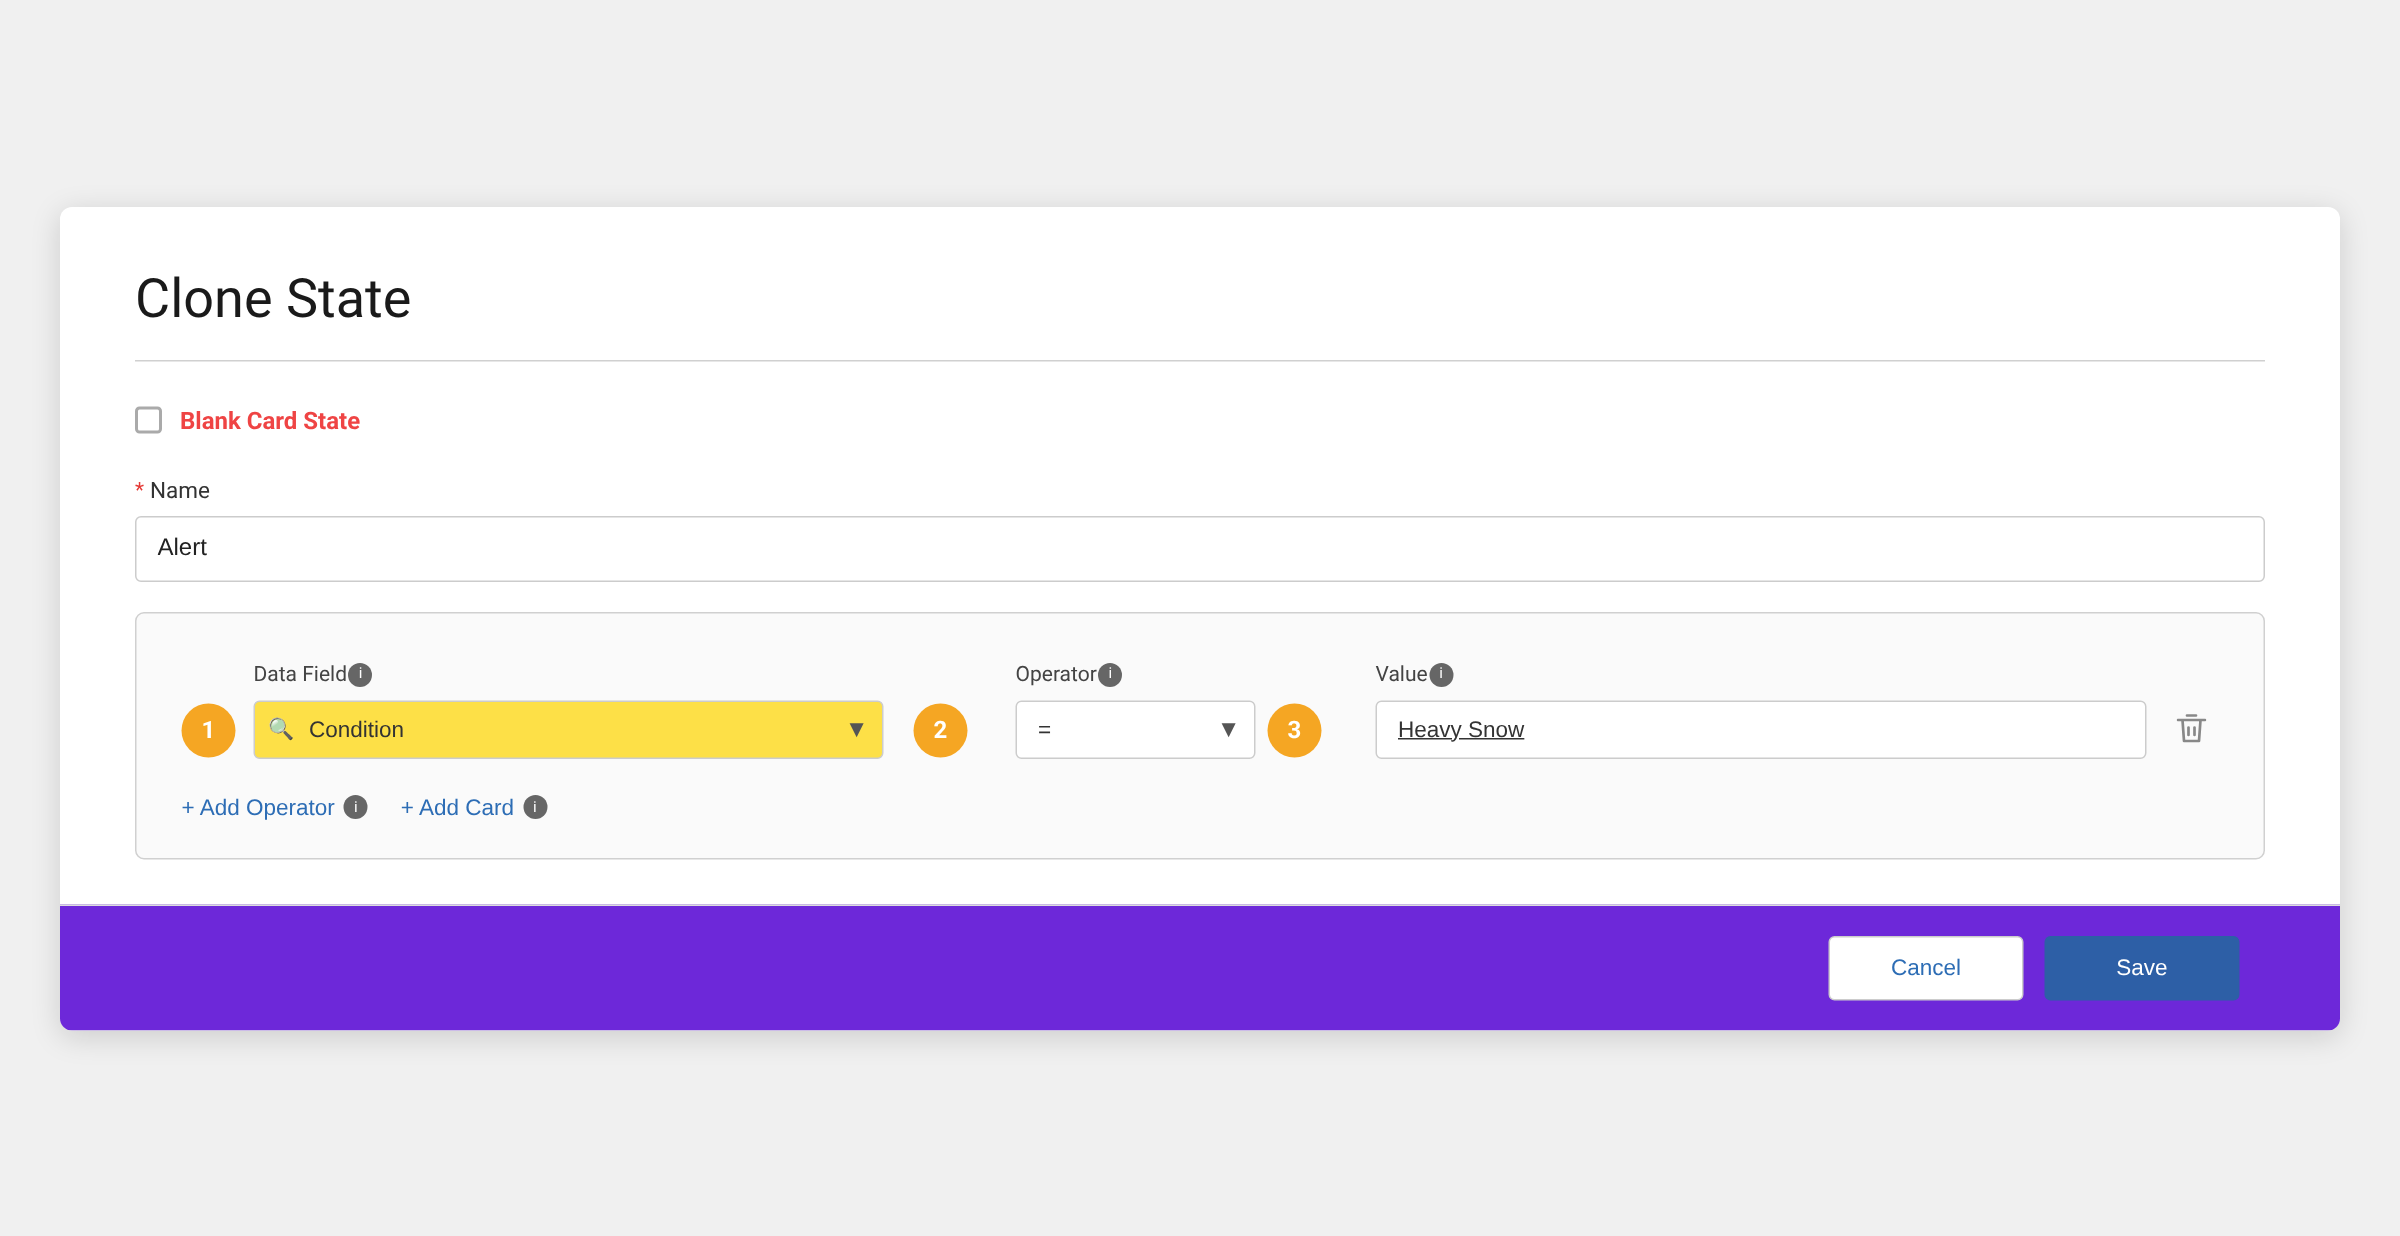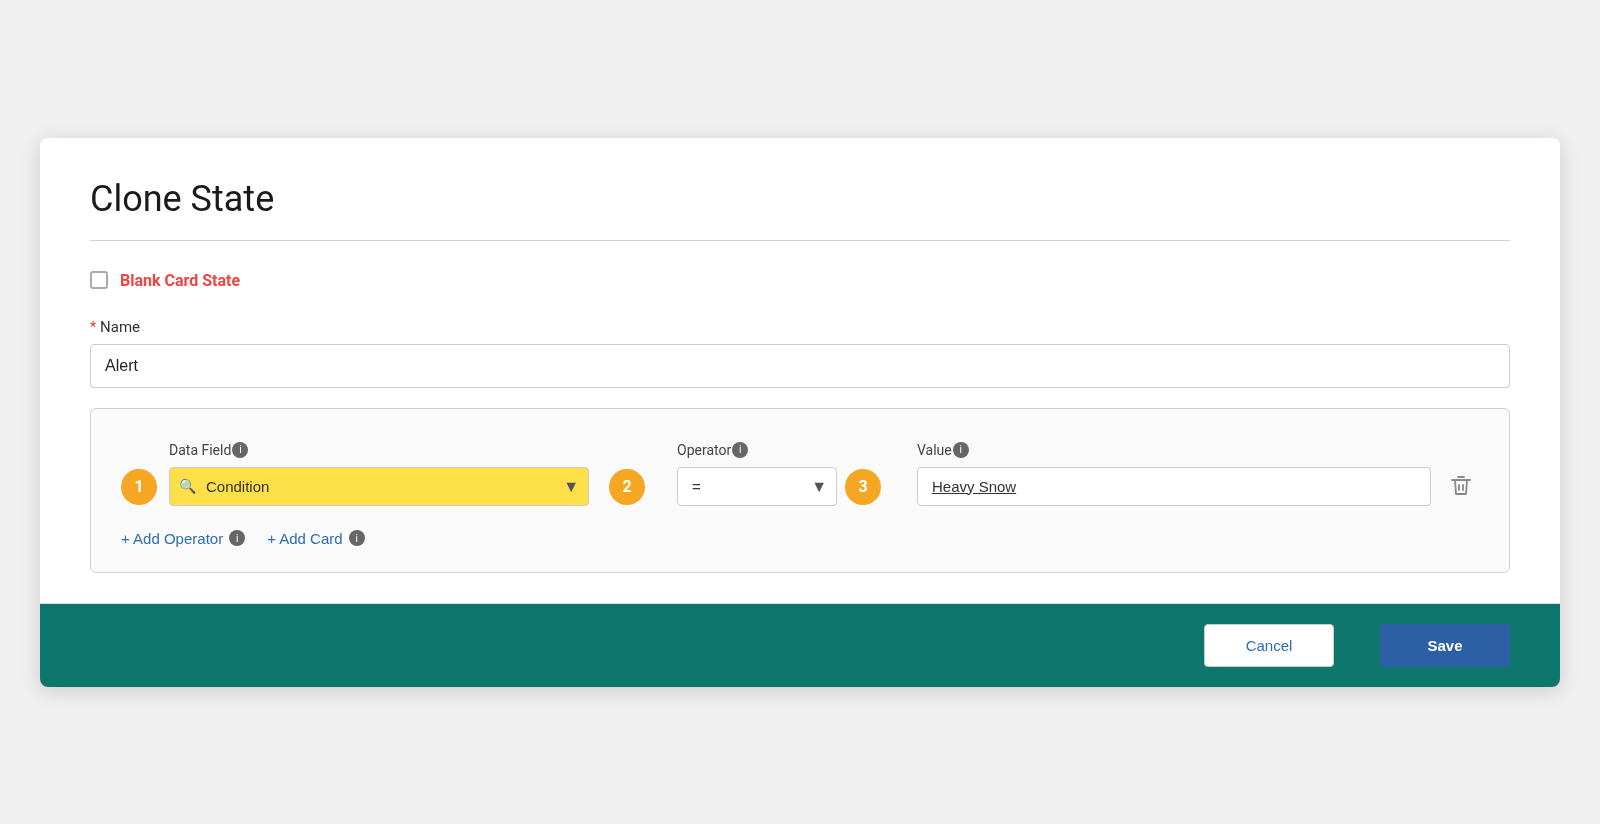--- a/index.html
+++ b/index.html
@@ -234,22 +234,22 @@
     .add-link {
       color: #2d6db5;
       font-size: 15px;
       cursor: pointer;
       text-decoration: none;
       background: none;
       border: none;
       padding: 0;
     }
     .dialog-footer {
-      background: #0f766e;
-      padding: 20px 50px;
+      background: #6d28d9;
+      padding: 20px 67px;
       display: flex;
       justify-content: flex-end;
       gap: 14px;
       border-top: 1px solid #ddd;
     }
     .cancel-btn {
       background: #fff;
       border: 1px solid #ccc;
       border-radius: 4px;
       padding: 12px 32px;
@@ -260,22 +260,21 @@
     }
     .save-btn {
       background: #2d5fa6;
       border: none;
       border-radius: 4px;
       padding: 12px 32px;
       font-size: 15px;
       color: #fff;
       cursor: pointer;
       min-width: 130px;
-      font-weight: 700;
-      margin-left: 32px;
+      font-weight: 400;
     }
     .fields-row {
       display: flex;
       align-items: flex-start;
       width: 100%;
       gap: 0;
     }
   </style>
 </head>
 <body>

